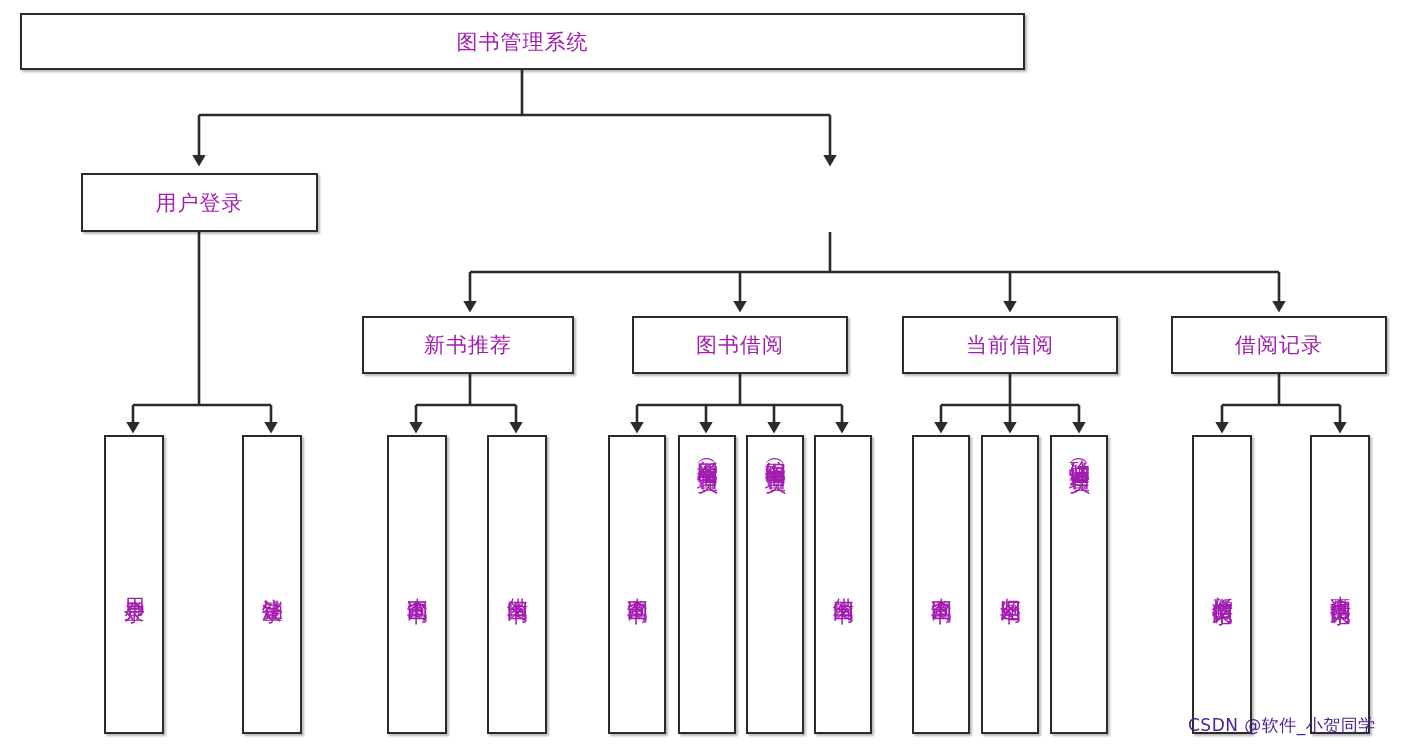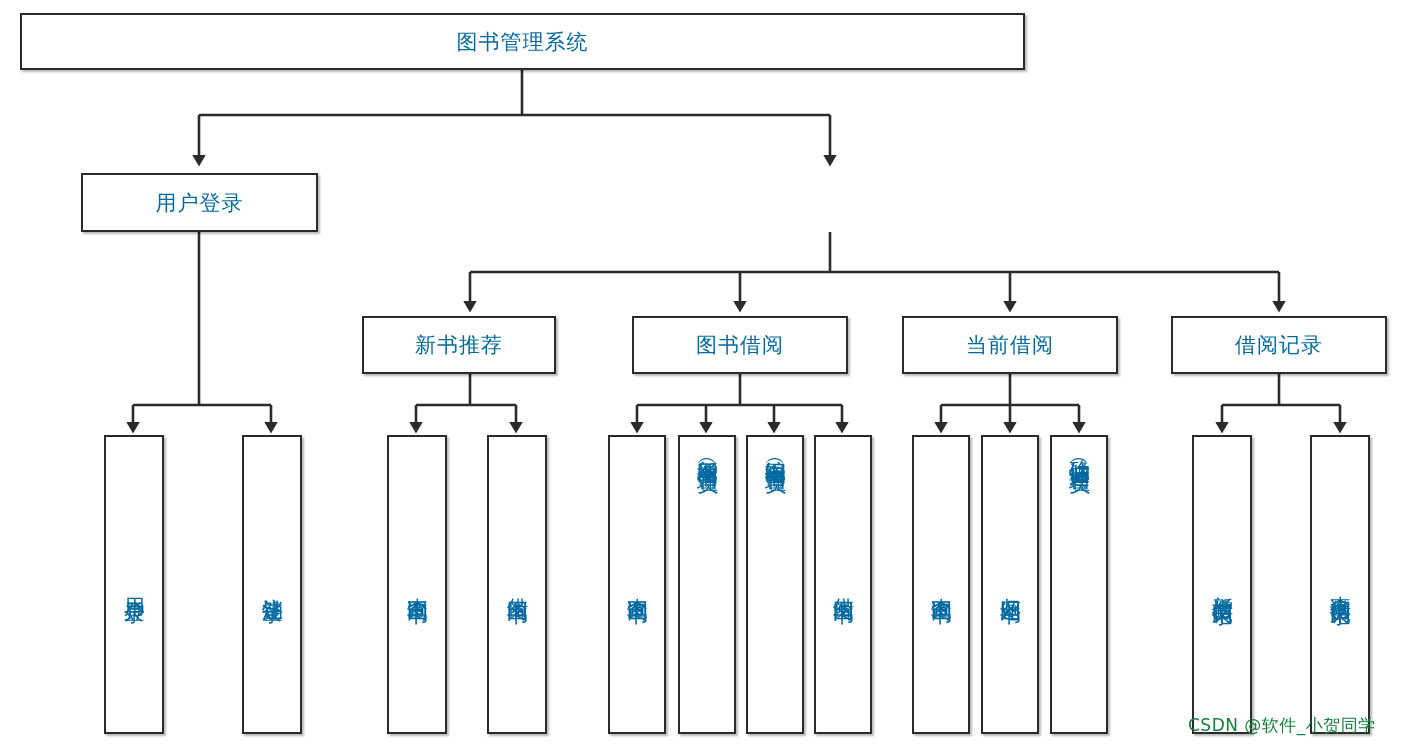--- a/index.html
+++ b/index.html
@@ -28,21 +28,21 @@
   }
   .node {
     position: absolute;
     box-sizing: border-box;
     background: #ffffff;
     border: 2px solid #2b2b2b;
     box-shadow: 2px 2px 2px rgba(0,0,0,0.28);
     display: flex;
     align-items: center;
     justify-content: center;
-    color: #0369a1;
+    color: #a21caf;
   }
   .node.horizontal {
     font-size: 21px;
     letter-spacing: 1px;
   }
   .node.vertical {
     writing-mode: vertical-rl;
     text-orientation: upright;
     align-items: center;
     justify-content: center;
@@ -56,21 +56,21 @@
   }
   .node-label {
     display: block;
     white-space: nowrap;
   }
   #watermark {
     position: absolute;
     left: 1188px;
     top: 714px;
     font-size: 17px;
-    color: #15803d;
+    color: #4c1d95;
     white-space: nowrap;
     letter-spacing: 0.5px;
   }
 </style>
 </head>
 <body>
 
 <div id="diagram-root">
 
   <svg class="connectors" viewBox="0 0 1405 747">
@@ -124,21 +124,21 @@
   </svg>
 
   <div class="node horizontal" style="left:20px; top:13px; width:1005px; height:57px;">
     <span class="node-label">图书管理系统</span>
   </div>
 
   <div class="node horizontal" style="left:81px; top:173px; width:237px; height:59px;">
     <span class="node-label">用户登录</span>
   </div>
 
-  <div class="node horizontal" style="left:362px; top:316px; width:194px; height:58px;">
+  <div class="node horizontal" style="left:362px; top:316px; width:212px; height:58px;">
     <span class="node-label">新书推荐</span>
   </div>
   <div class="node horizontal" style="left:632px; top:316px; width:216px; height:58px;">
     <span class="node-label">图书借阅</span>
   </div>
   <div class="node horizontal" style="left:902px; top:316px; width:216px; height:58px;">
     <span class="node-label">当前借阅</span>
   </div>
   <div class="node horizontal" style="left:1171px; top:316px; width:216px; height:58px;align-items:center;">
     <span class="node-label">借阅记录</span>

